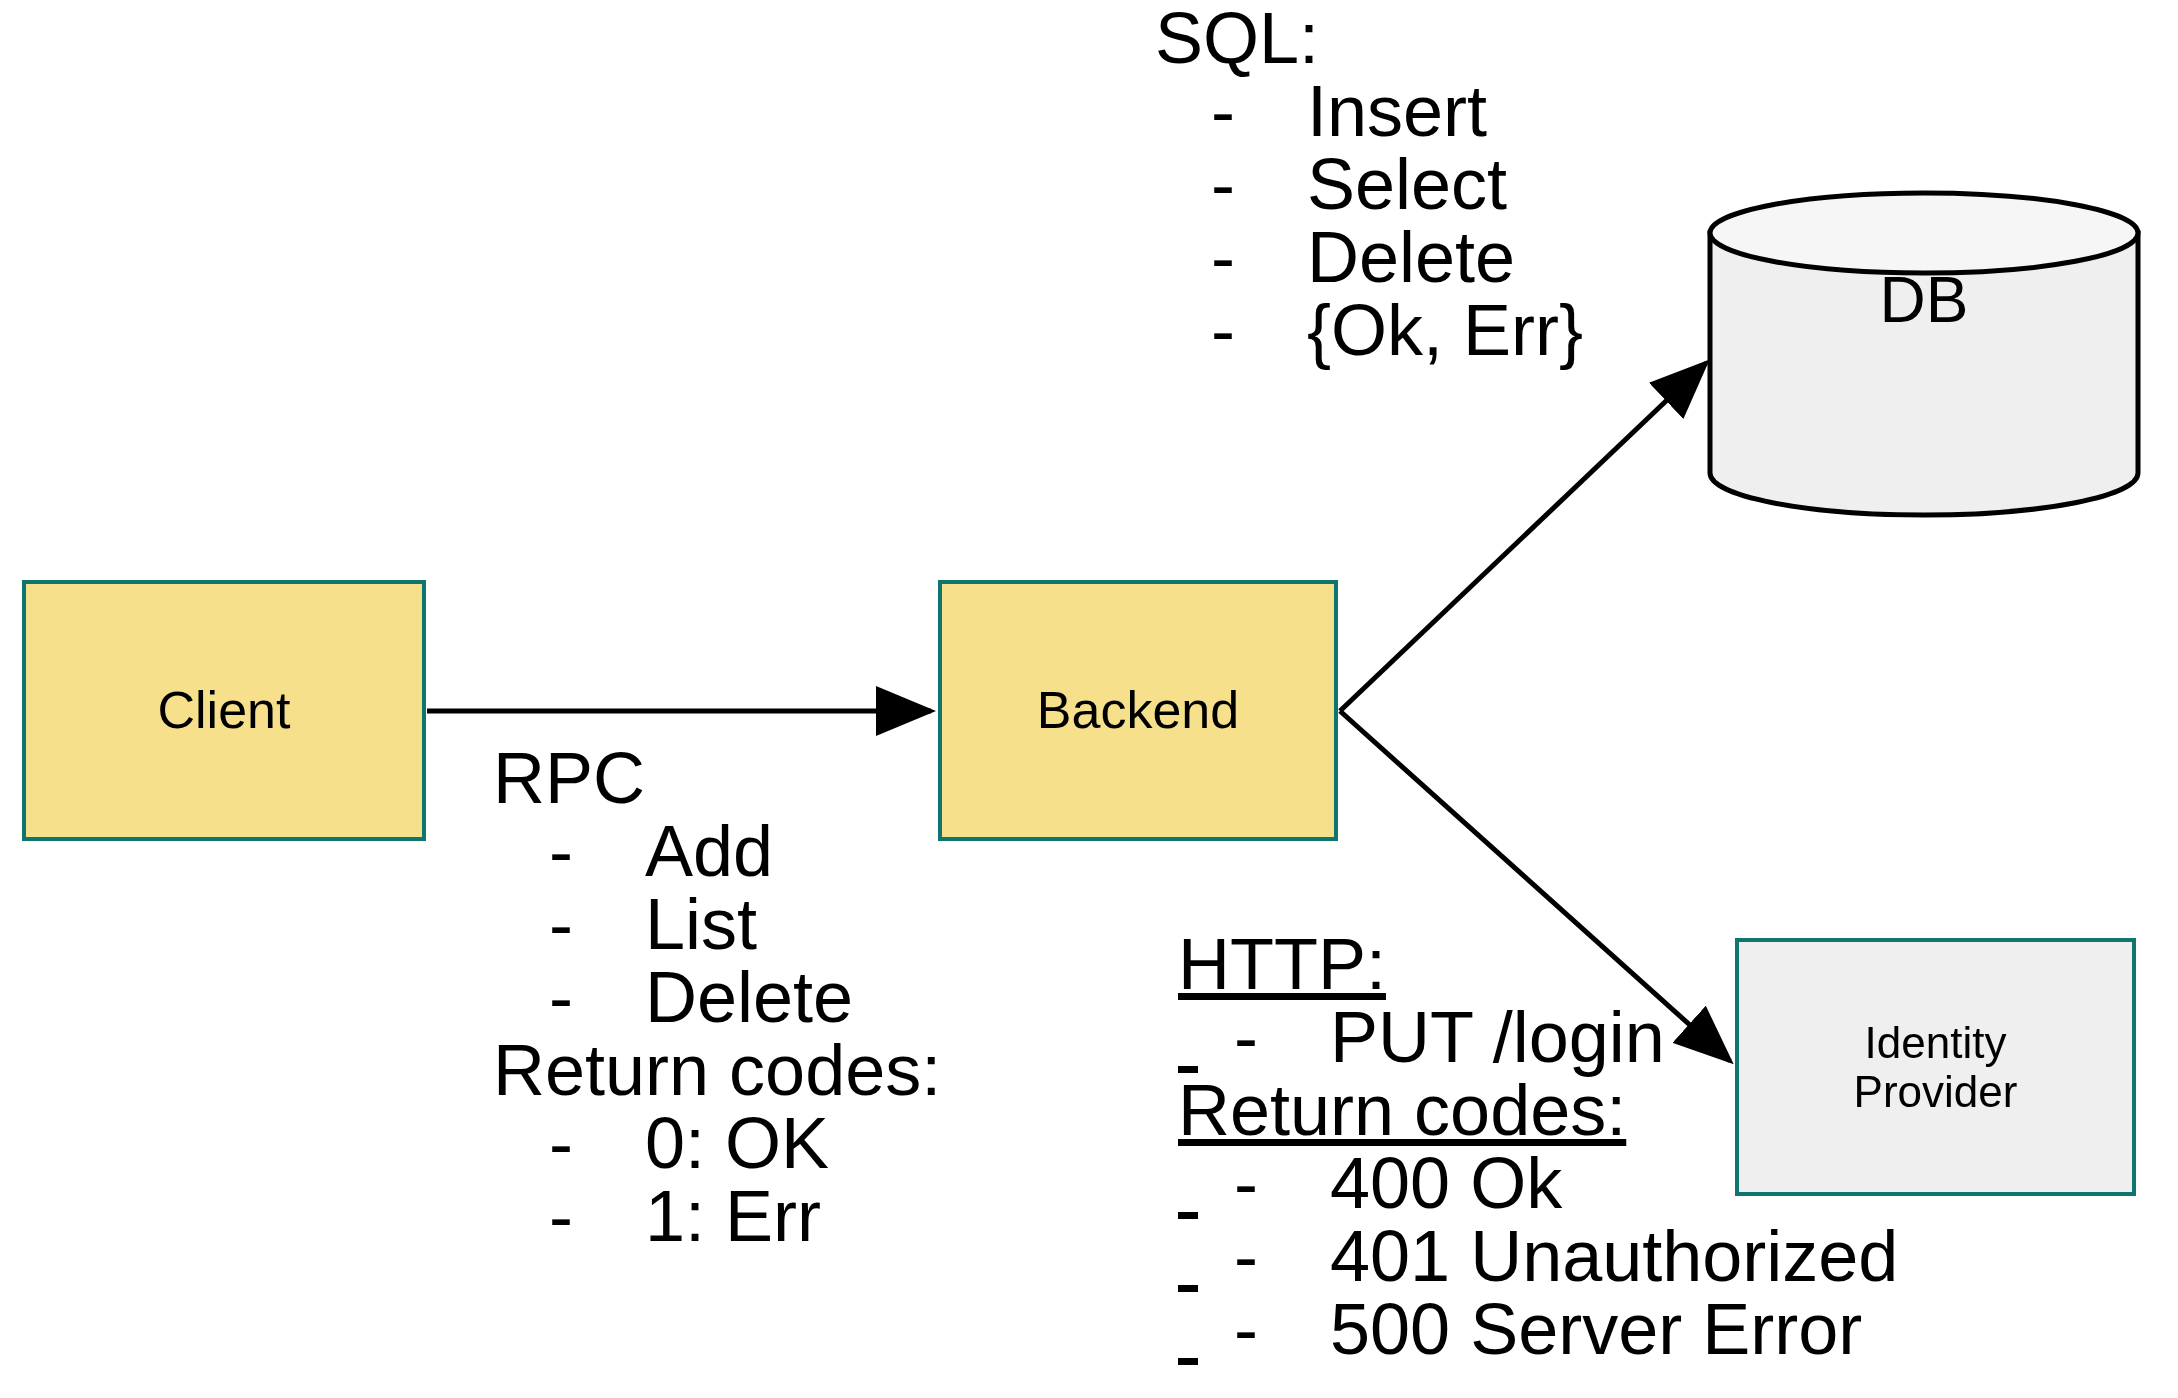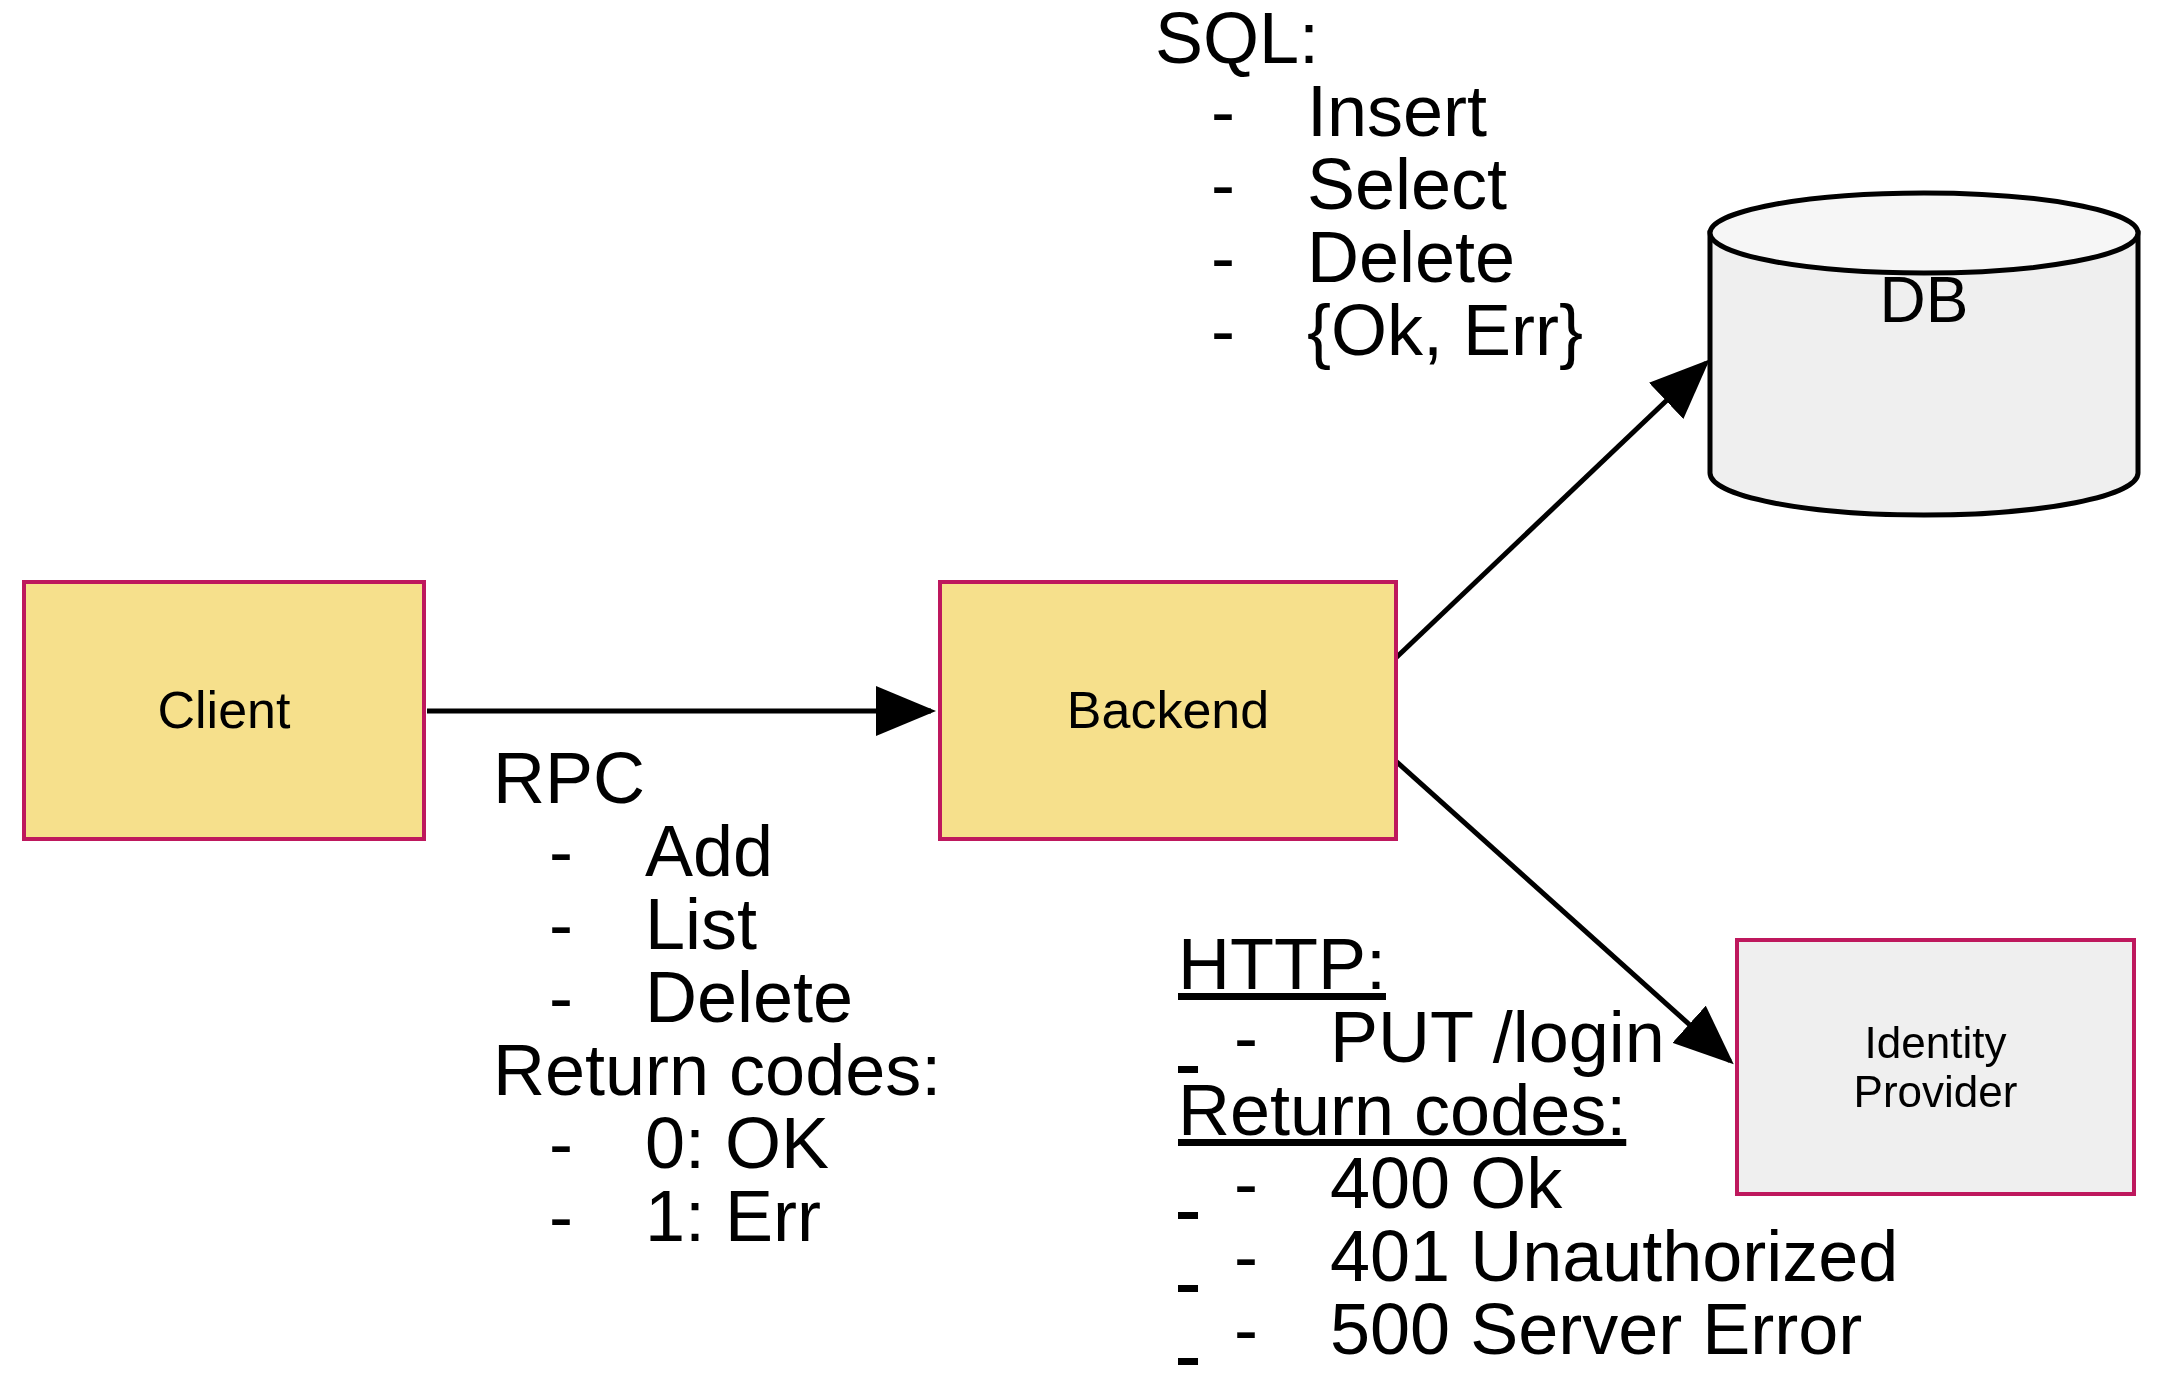--- a/index.html
+++ b/index.html
@@ -30,27 +30,27 @@
     position: absolute;
     box-sizing: border-box;
     display: flex;
     align-items: center;
     justify-content: center;
     text-align: center;
     color: #000000;
     line-height: 1.12;
   }
   .node-rect {
-    border: 4px solid #be185d;
+    border: 4px solid #0f766e;
   }
   .node.yellow { background: #F6E08C; }
   .node.gray   { background: #EFEFEF; }
 
   #node-client   { left: 22px;   top: 580px;  width: 404px; height: 261px; font-size: 52px; }
-  #node-backend  { left: 938px;  top: 580px;  width: 460px; height: 261px; font-size: 52px; }
+  #node-backend  { left: 938px;  top: 580px;  width: 400px; height: 261px; font-size: 52px; }
   #node-idp      { left: 1735px; top: 938px;  width: 401px; height: 258px; font-size: 44px; }
 
   
   #node-db-label {
     position: absolute;
     left: 1710px;
     top: 235px;
     width: 428px;
     height: 130px;
     display: flex;

